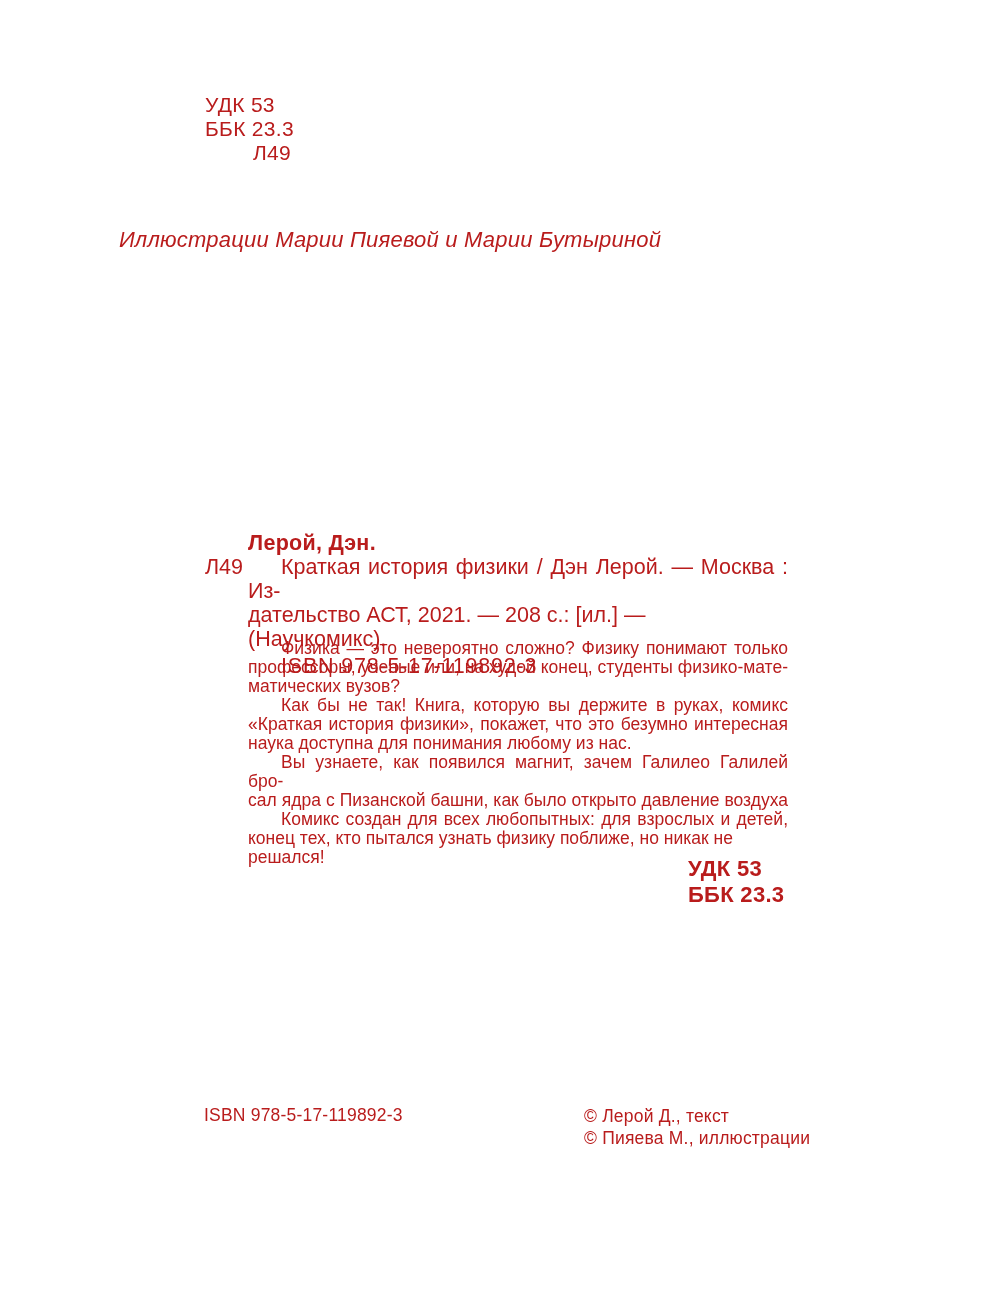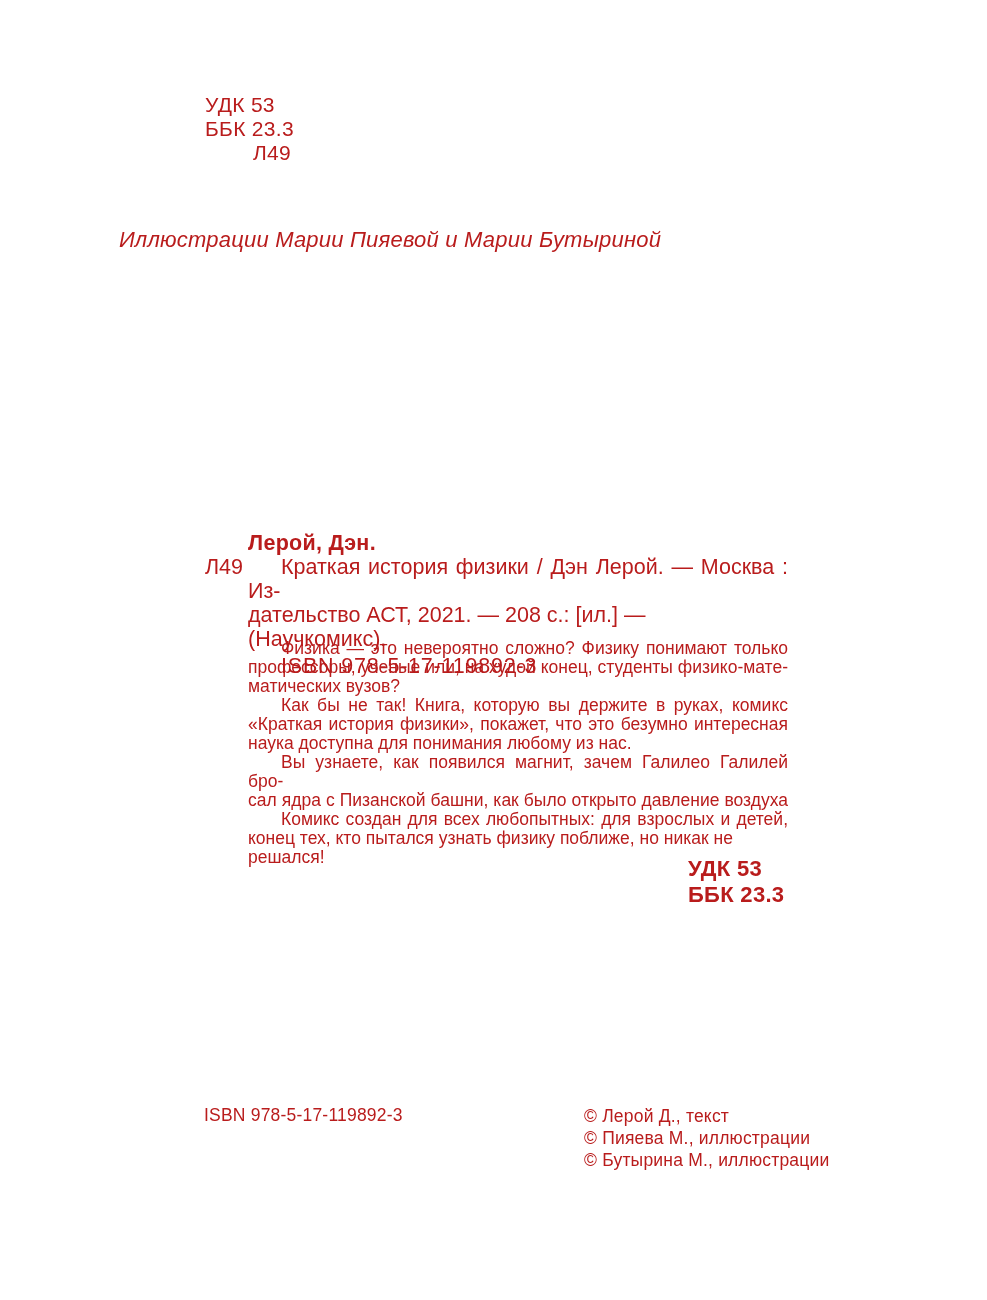--- a/index.html
+++ b/index.html
@@ -139,16 +139,15 @@
 
   <div class="bottom-codes">
     <div>УДК 53</div>
     <div>ББК 23.3</div>
   </div>
 
   <div class="footer-isbn">ISBN 978-5-17-119892-3</div>
   <div class="footer-copyrights">
     <div>© Лерой Д., текст</div>
     <div>© Пияева М., иллюстрации</div>
-    <div>© Бутырина М., иллюстрации</div>
   </div>
 
 </div>
 
 </body></html>

